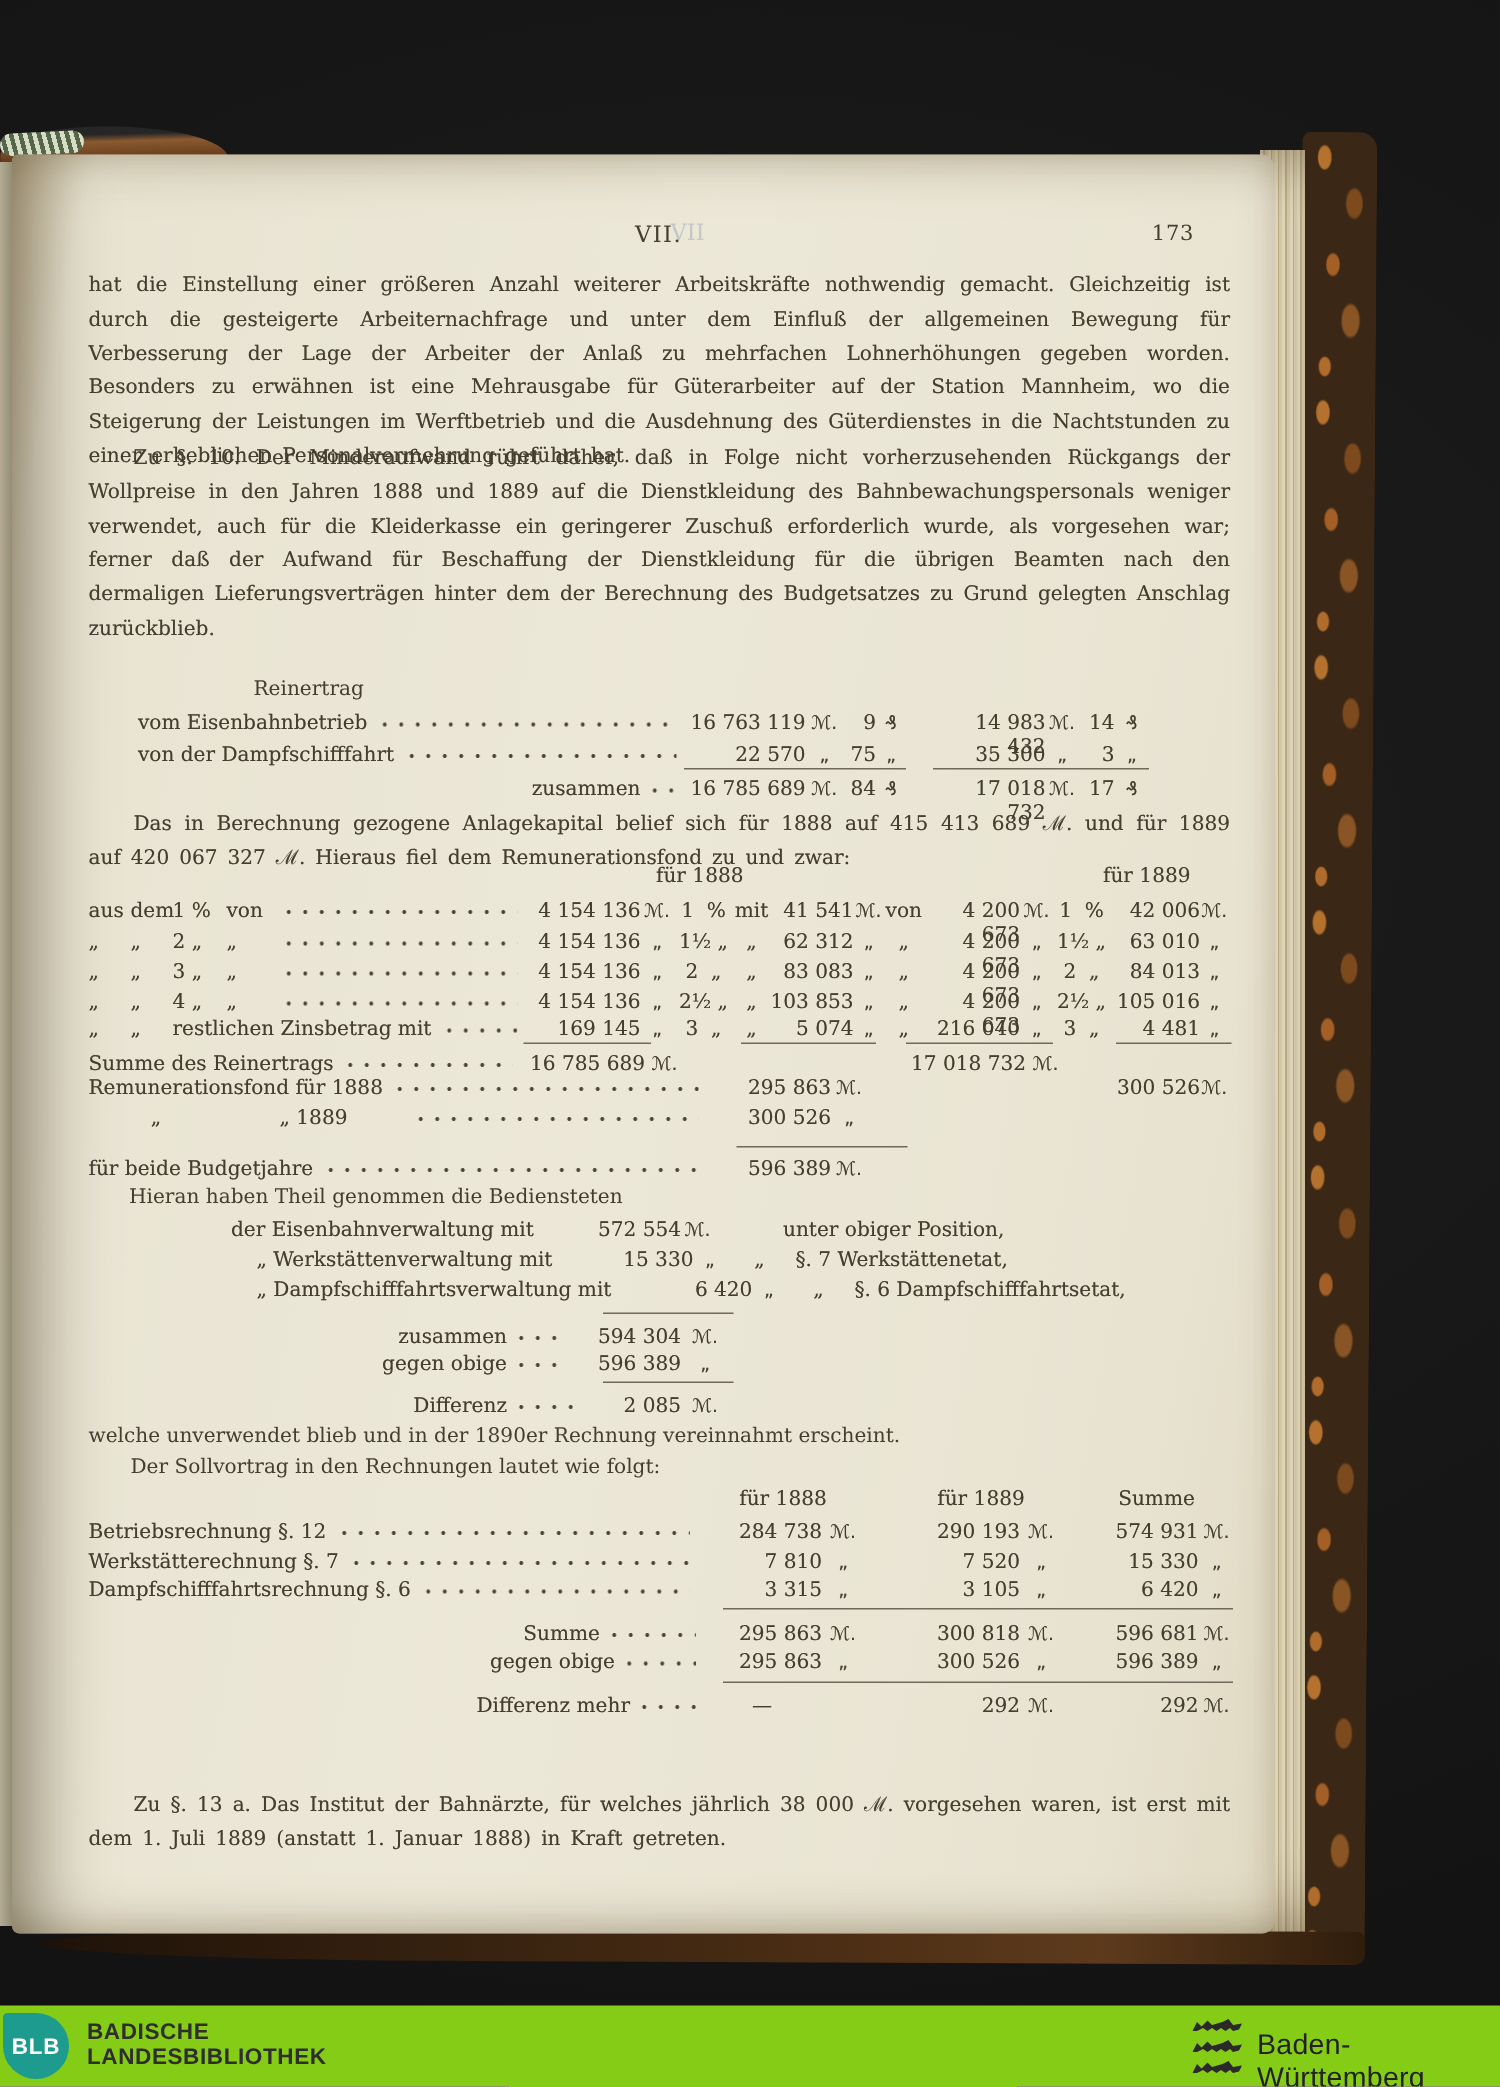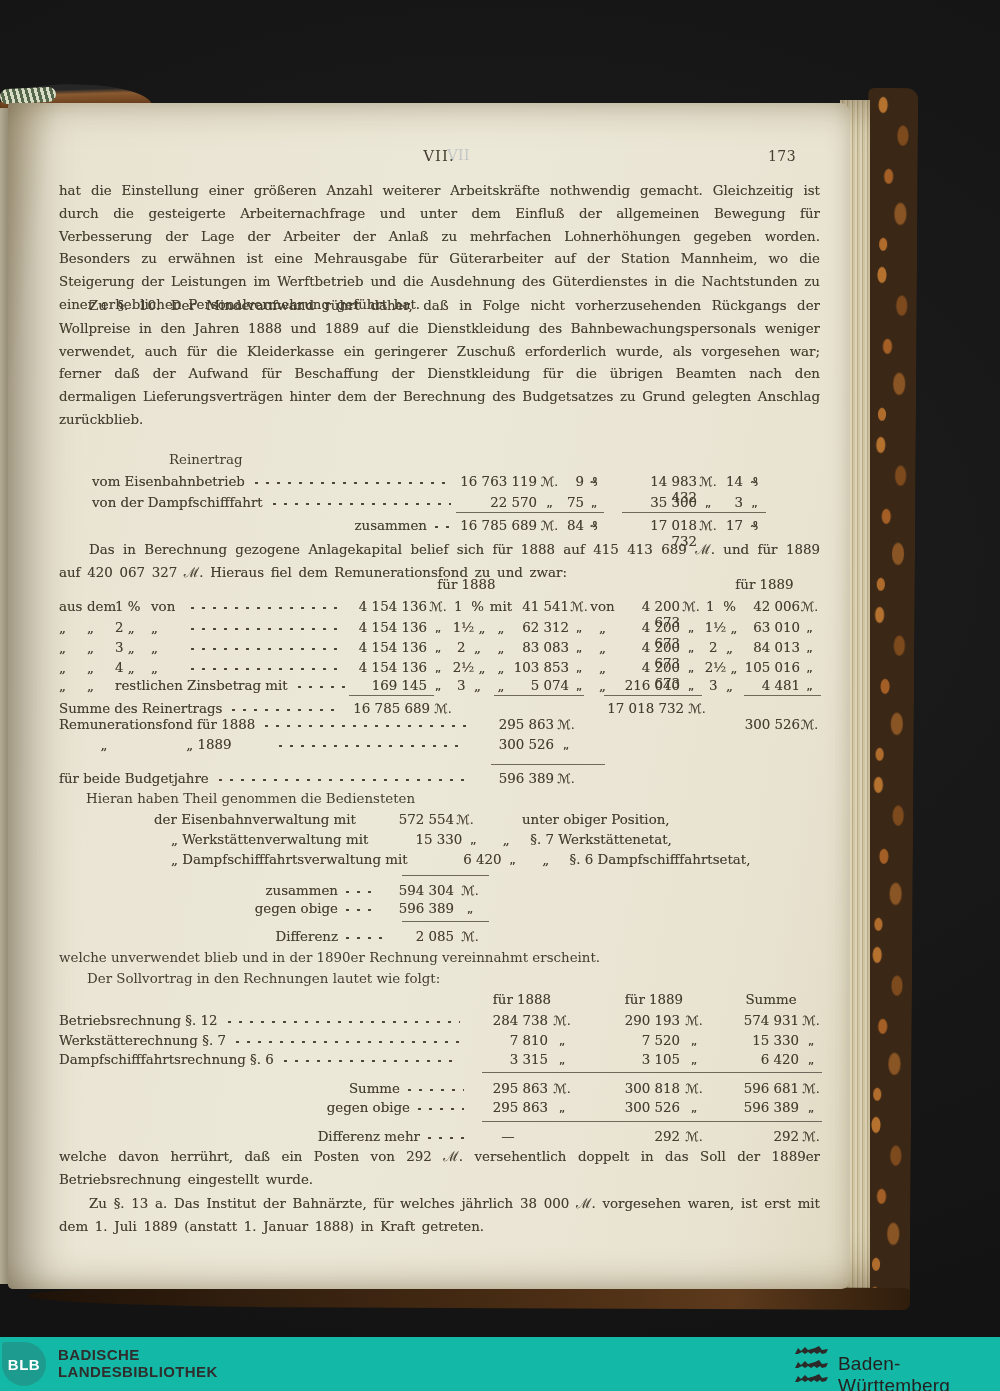--- a/index.html
+++ b/index.html
@@ -415,25 +415,24 @@
     <span class="c ct" style="width:80px">—</span>
     <span class="c ct cur" style="width:28px"></span>
     <span class="c" style="width:24px"></span>
     <span class="c rt" style="width:80px">292</span>
     <span class="c ct cur" style="width:28px">ℳ.</span>
     <span class="c" style="width:11px"></span>
     <span class="c rt" style="width:80px">292</span>
     <span class="c ct cur" style="width:24px">ℳ.</span>
   </div>
 
-  <div class="par" style="left:55px;top:1146px;width:761px">welche davon herrührt, daß ein Posten von 292 ℳ. versehentlich doppelt in das Soll der 1889er Betriebsrechnung eingestellt wurde.</div>
   <div class="par" style="left:55px;top:1193px;width:761px;text-indent:30px">Zu §. 13 a. Das Institut der Bahnärzte, für welches jährlich 38 000 ℳ. vorgesehen waren, ist erst mit dem 1. Juli 1889 (anstatt 1. Januar 1888) in Kraft getreten.</div>
 </div>
 
-<div class="footer" style="background:#14b8a6">
+<div class="footer" style="background:#84cc16">
   <div class="blb-badge" style="background:#1d9b8e">
     <span>BLB</span>
   </div>
   <div class="libname">
     <div>BADISCHE</div>
     <div>LANDESBIBLIOTHEK</div>
   </div>
   <svg class="arms" width="40" height="44" viewBox="0 0 40 44">
     <g fill="#2b2a28">
       <path d="M3 11 L6 5 L9 8 L13 4 L16 7 L23 5 L27 3 L30 7 L36 6 L34 10 L30 11 L28 9 L25 11 L22 9 L19 11 L16 9 L13 11 L10 9 L6 11 Z"></path>

